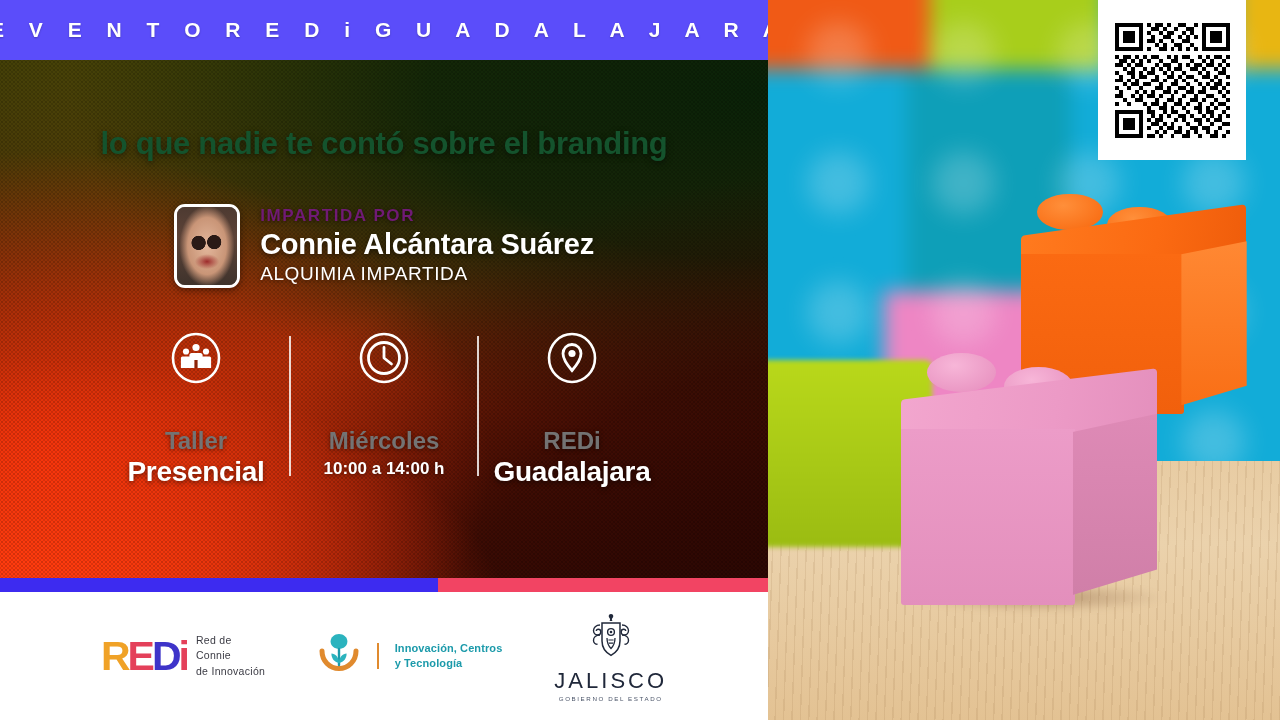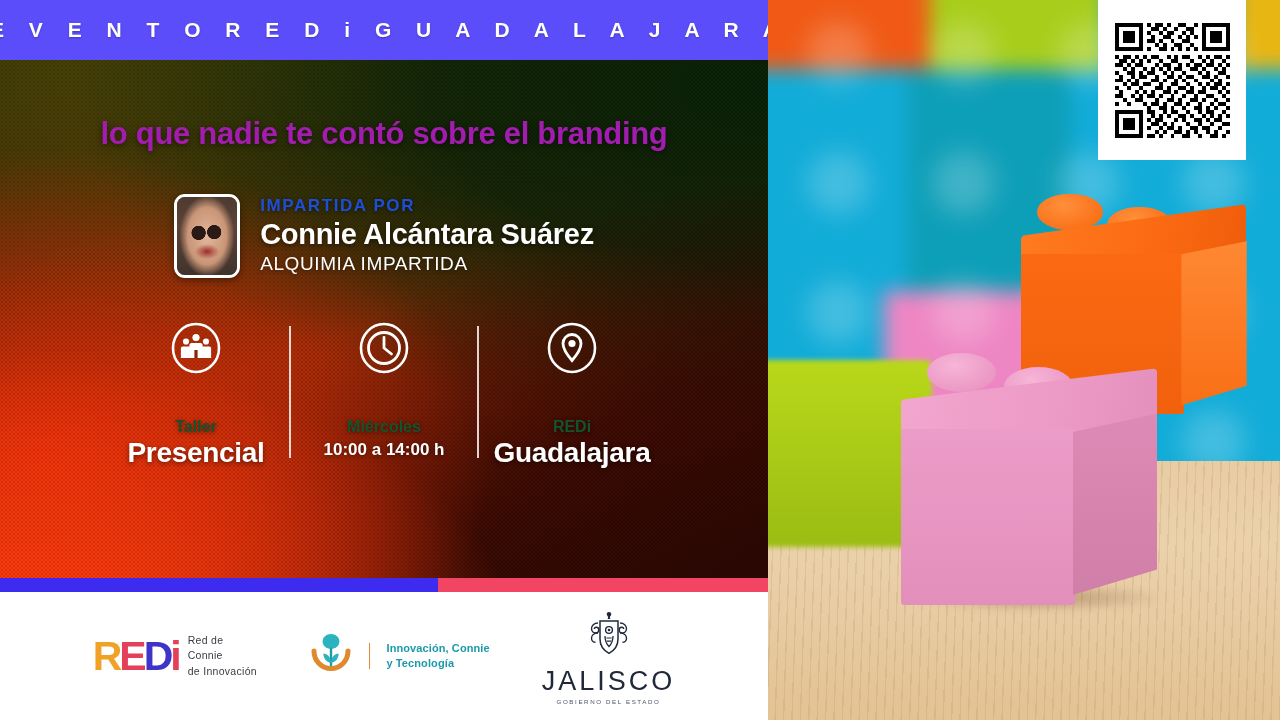--- a/index.html
+++ b/index.html
@@ -38,51 +38,51 @@
     background-size:4px 4px, 4px 4px;
     background-position:0 0, 2px 2px; }
 
   .content{ position:relative; z-index:3; height:100%;
             display:flex; flex-direction:column; align-items:center; }
 
   
   .title-wrap{ margin-top:52px; text-align:center; width:100%; }
   .t-main{ color:#fff; font-size:45px; font-weight:800; letter-spacing:-.6px;
            line-height:1.05; text-shadow:0 2px 7px rgba(0,0,0,.55); }
-  .t-sub{ color:#a21caf; font-size:31px; font-weight:600; line-height:1.15;
-          margin-top:4px; letter-spacing:-.3px;
+  .t-sub{ color:#14532d; font-size:31px; font-weight:600; line-height:1.15;
+          margin-top:14px; letter-spacing:-.3px;
           text-shadow:0 2px 6px rgba(0,0,0,.5); }
 
   
   .speaker{ margin-top:42px; display:flex; align-items:center; gap:20px; }
   .avatar{ width:66px; height:84px; border-radius:11px; border:3px solid #fff;
            overflow:hidden; background:#6b5a4e; flex:0 0 auto;
            box-shadow:0 2px 7px rgba(0,0,0,.45); position:relative; }
   .av-face{ position:absolute; inset:0;
     background:
       radial-gradient(ellipse 34% 16% at 50% 70%, #9d2b2b 0%, rgba(157,43,43,0) 60%),
       radial-gradient(circle at 36% 46%, #2a1a16 0 12%, rgba(42,26,22,0) 13%),
       radial-gradient(circle at 62% 45%, #2a1a16 0 12%, rgba(42,26,22,0) 13%),
       radial-gradient(ellipse 46% 52% at 50% 50%, #e3b79c 0%, #c99577 70%, rgba(201,149,119,0) 100%),
       linear-gradient(180deg,#4d3a31 0%, #5d4338 38%, #3f332c 100%); }
   .sp-text{ line-height:1.08; }
-  .sp-pre{ color:#1d4ed8; font-size:17px; font-weight:700; letter-spacing:1.6px;
+  .sp-pre{ color:#701a75; font-size:17px; font-weight:700; letter-spacing:1.6px;
            text-shadow:0 1px 4px rgba(0,0,0,.5); }
   .sp-name{ color:#fff; font-size:29px; font-weight:800; margin-top:4px;
             letter-spacing:-.3px; text-shadow:0 2px 5px rgba(0,0,0,.5); }
   .sp-org{ color:#fff; font-size:19px; font-weight:400; margin-top:3px;
            letter-spacing:.6px; text-shadow:0 1px 4px rgba(0,0,0,.45); }
 
   
   .info{ margin-top:44px; display:flex; align-items:flex-start; }
   .col{ width:186px; text-align:center; padding:0 4px; }
   .vline{ width:2px; align-self:stretch; margin-top:4px; margin-bottom:16px;
           background:rgba(255,255,255,.82); }
   .ic{ display:flex; justify-content:center; margin-bottom:15px; }
-  .lbl1{ color:#14532d; font-size:16px; font-weight:700; line-height:1.1;
+  .lbl1{ color:#737373; font-size:24px; font-weight:700; line-height:1.1;
          text-shadow:0 1px 4px rgba(0,0,0,.5);margin-top:44px; }
   .lbl2{ color:#fff; font-size:28px; font-weight:800; line-height:1.12;
          margin-top:2px; letter-spacing:-.3px; text-shadow:0 2px 5px rgba(0,0,0,.5);border-radius:9px; }
   .lbl3{ color:#fff; font-size:17px; font-weight:700; margin-top:5px;
          text-shadow:0 1px 4px rgba(0,0,0,.5); }
 
   
   .accent{ height:14px; flex:0 0 14px; display:flex; }
   .acc-a{ width:57%; background:#3D2BF0; }
   .acc-b{ flex:1; background:#F24463; }
@@ -100,21 +100,21 @@
   .redi-mark span:nth-child(4){ color:#E4405A; }
   .redi-txt{ font-size:10.5px; color:#3b3b44; line-height:1.45;
              letter-spacing:.3px; }
   .redi-txt div{ white-space:nowrap; }
 
   .ict-txt{ font-size:11px; color:#1B9AAA; font-weight:700; line-height:1.35;
             letter-spacing:.1px; }
   .ict-sep{ width:1.5px; height:26px; background:#E08A2E; margin:0 7px; }
 
   .jal{ text-align:center; }
-  .jal-name{ font-size:27px; font-weight:400; letter-spacing:3px;
+  .jal-name{ font-size:22px; font-weight:400; letter-spacing:3px;
              color:#20283A; line-height:1; margin-top:4px; }
   .jal-sub{ font-size:6.2px; letter-spacing:1.6px; color:#4a5468;
             margin-top:3px; }
 
   
   .photo{ position:relative; width:512px; height:720px; overflow:hidden;
           background:#d8b98a; }
   .ph-bg{ position:absolute; inset:0; filter:blur(9px); transform:scale(1.06);
     background:
       
@@ -297,21 +297,21 @@
           <svg width="44" height="50" viewBox="0 0 44 50">
             <path d="M5 22c0 10 7.6 17.5 17 17.5S39 32 39 22" fill="none" stroke="#E08A2E" stroke-width="5" stroke-linecap="round"></path>
             <path d="M22 5c4.6 0 8.4 3.3 8.4 7.4 0 4.2-3.8 7.4-8.4 7.4s-8.4-3.2-8.4-7.4C13.6 8.3 17.4 5 22 5z" fill="#2BB3BE"></path>
             <path d="M22 20v16" stroke="#1B9AAA" stroke-width="2.4" stroke-linecap="round"></path>
             <path d="M22 34c-5-1-7.6-5-7.6-9.6 3.8 0 7.6 3.6 7.6 9.6z" fill="#2BB3BE"></path>
             <path d="M22 34c5-1 7.6-5 7.6-9.6-3.8 0-7.6 3.6-7.6 9.6z" fill="#2BB3BE"></path>
           </svg>
         </div>
         <div class="ict-sep"></div>
         <div class="ict-txt">
-          <div>Innovación, Connie</div>
+          <div>Innovación, Centros</div>
           <div>y Tecnología</div>
         </div>
       </div>
 
       <div class="jal">
         <div>
           <svg width="62" height="52" viewBox="0 0 62 52">
             <path d="M31 4c-1.6 0-2.6 1.4-2.2 2.8.3 1.1 1.3 1.6 1.3 2.8 0 .9-.6 1.4-.6 1.4h3c0-.1-.6-.5-.6-1.4 0-1.2 1-1.7 1.3-2.8C33.6 5.4 32.6 4 31 4z" fill="#20283A"></path>
             <path d="M22 13h18v18c0 7.5-5.4 12.4-9 14.4C27.4 43.4 22 38.5 22 31V13z" fill="none" stroke="#20283A" stroke-width="1.5"></path>
             <circle cx="31" cy="22" r="3.4" fill="none" stroke="#20283A" stroke-width="1.4"></circle>

